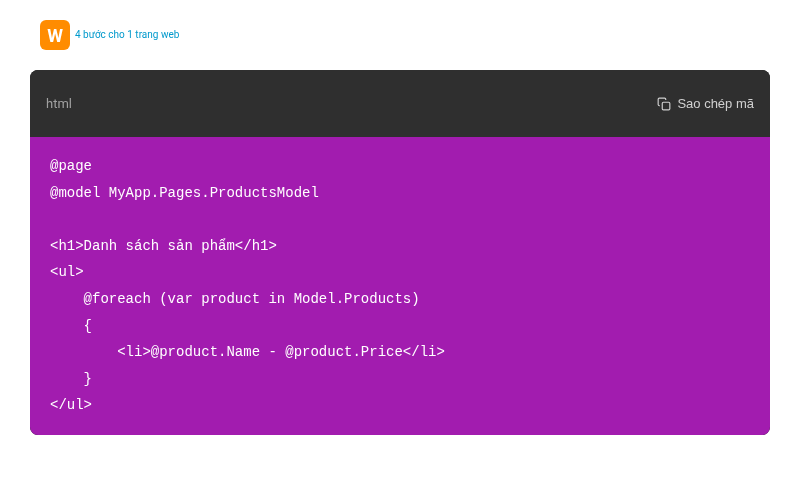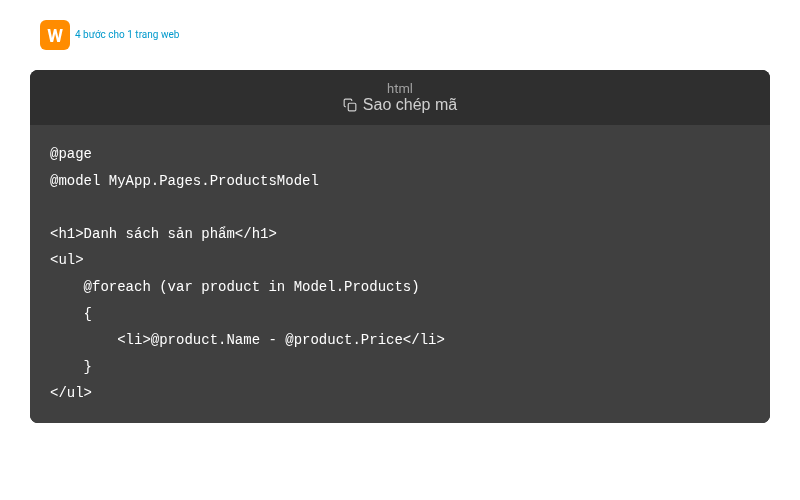--- a/index.html
+++ b/index.html
@@ -46,52 +46,51 @@
       margin-top: -2px;
     }
     .code-block {
       margin: 0 10px;
       border-radius: 8px;
       overflow: hidden;
       background: #0d0d0d;
     }
     .code-header {
       background: #2f2f2f;
-      padding: 11px 16px;
+      padding: 26px 16px;
       display: flex;
       justify-content: space-between;
       align-items: center;
-      flex-direction: column;
     }
     .code-lang {
       color: #a0a0a0;
       font-size: 13px;
     }
     .copy-button {
       color: #d0d0d0;
-      font-size: 16px;
+      font-size: 13px;
       display: flex;
       align-items: center;
       gap: 6px;
       cursor: pointer;
       background: none;
       border: none;
     }
     .copy-icon {
       width: 14px;
       height: 14px;
     }
     .code-content {
       padding: 16px 20px;
       font-family: 'Courier New', Consolas, monospace;
       font-size: 14px;
       color: #ffffff;
       line-height: 1.9;
       white-space: pre;
-      background: #404040;
+      background: #a21caf;
     }
   </style>
 </head>
 <body>
 
 <div class="logo-container">
   <div class="logo-icon">W</div>
   <div>
     <span class="logo-subtitle">4 bước cho 1 trang web</span>
   </div>

